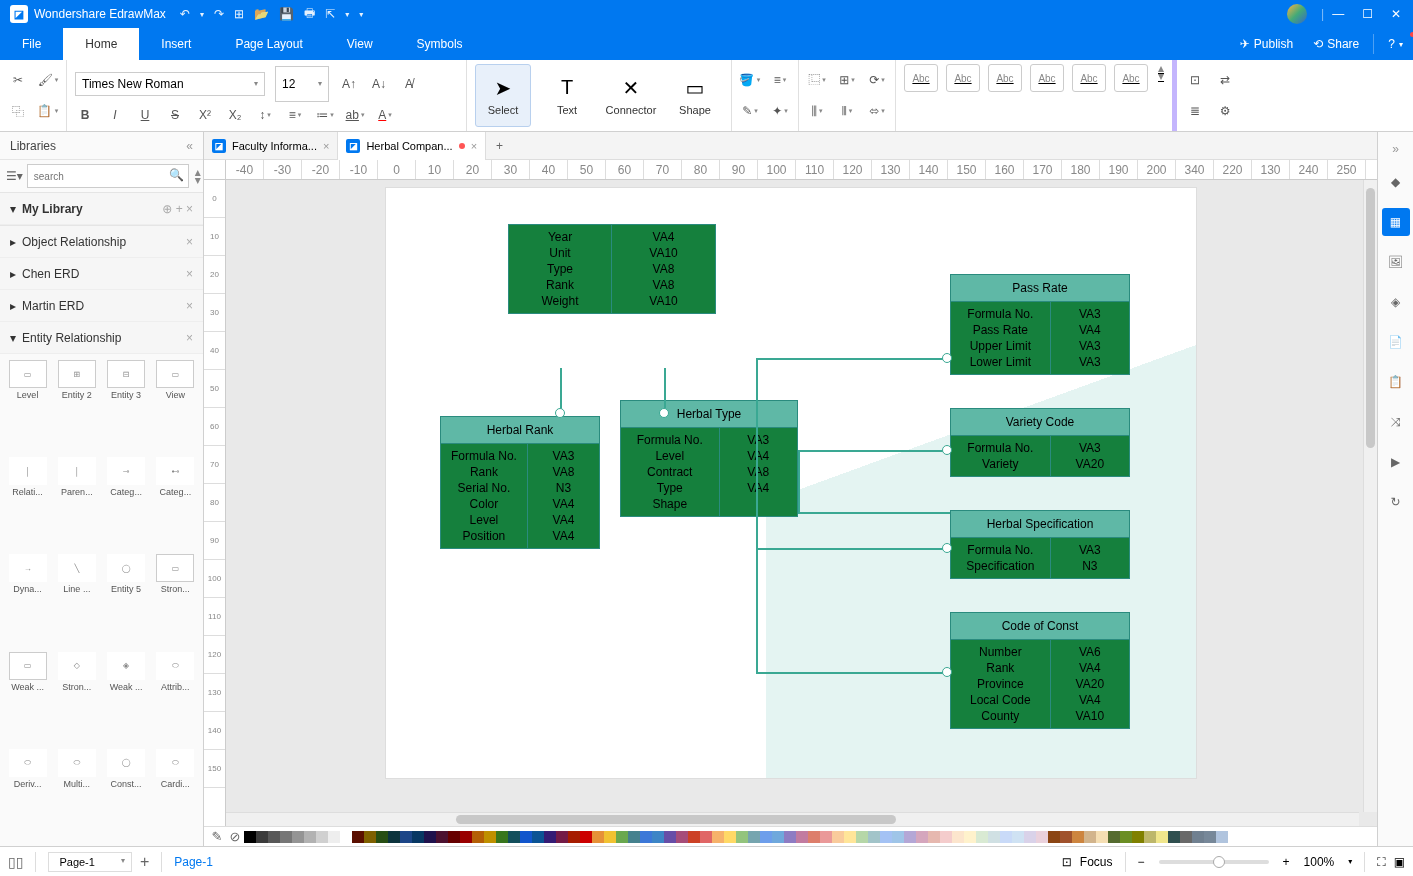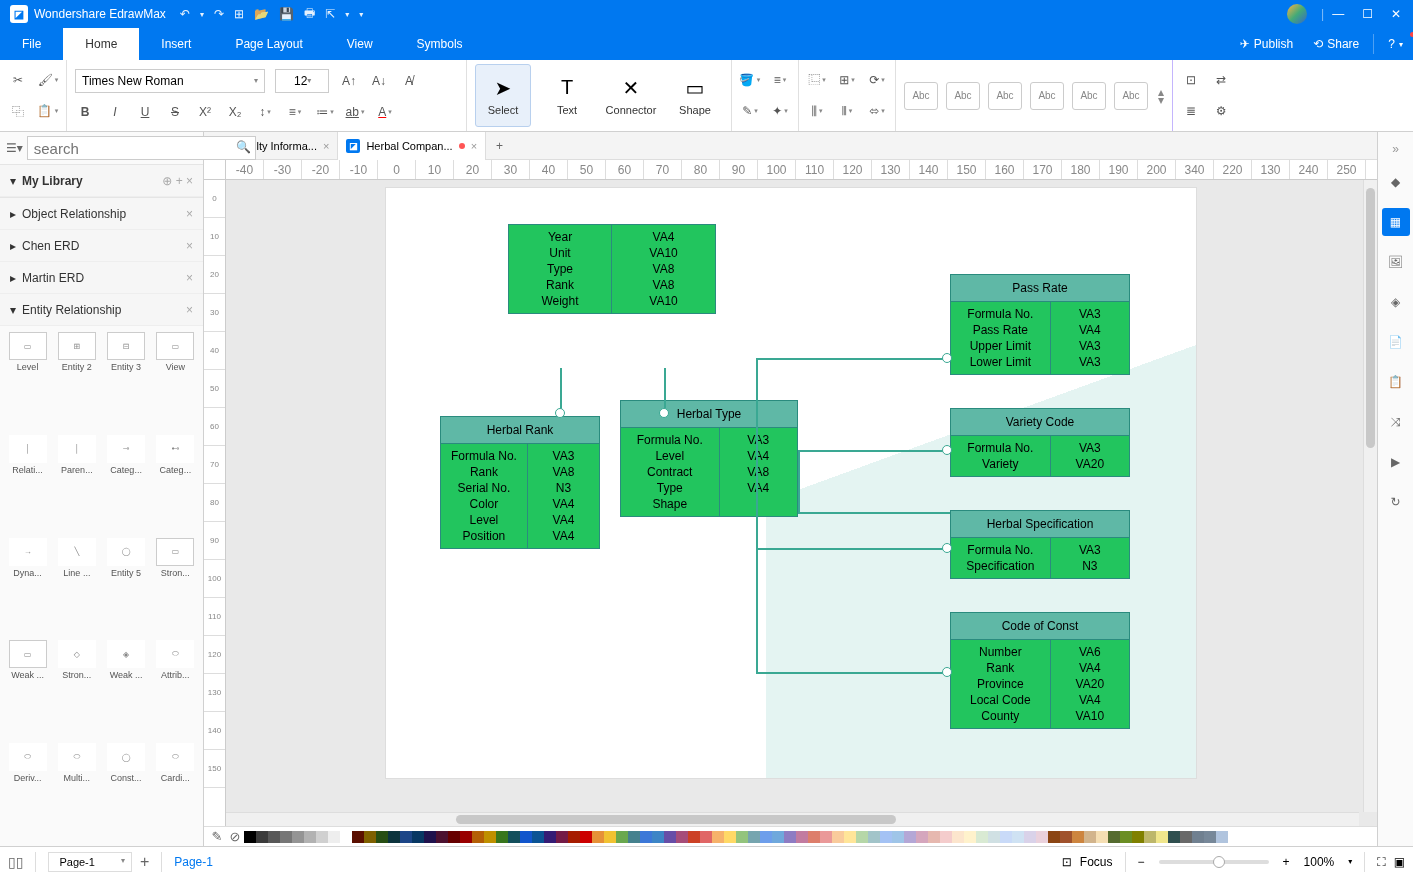--- a/index.html
+++ b/index.html
@@ -19,35 +19,35 @@
 .menubar .maction{display:flex;align-items:center;gap:4px;padding:0 10px;cursor:pointer;}
 .menubar .divider{width:1px;background:rgba(255,255,255,.3);margin:6px 4px;}
 .helpdot{position:relative;}
 .helpdot:after{content:"";position:absolute;top:4px;right:-2px;width:5px;height:5px;background:#ff4444;border-radius:50%;}
 .ribbon{height:72px;border-bottom:1px solid #d0d0d0;display:flex;background:#fff;}
 .rgroup{border-right:1px solid #e0e0e0;padding:4px 8px;display:flex;flex-direction:column;justify-content:space-around;}
 .rrow{display:flex;align-items:center;gap:10px;}
 .ricon{width:20px;height:20px;display:inline-flex;align-items:center;justify-content:center;color:#555;cursor:pointer;}
 .ricon.dd:after{content:"▾";font-size:7px;margin-left:2px;color:#888;}
 .fontsel{width:190px;height:24px;border:1px solid #ccc;padding:0 6px;display:flex;align-items:center;justify-content:space-between;}
-.sizesel{width:54px;height:24px;border:1px solid #ccc;padding:0 18px;display:flex;align-items:center;justify-content:space-between;}
+.sizesel{width:54px;height:36px;border:1px solid #ccc;padding:0 6px;display:flex;align-items:center;justify-content:space-between;}
 .toolstrip{display:flex;gap:8px;padding:4px 8px;border-right:1px solid #e0e0e0;}
 .toolbtn{display:flex;flex-direction:column;align-items:center;justify-content:center;width:56px;gap:4px;cursor:pointer;padding:4px 0;border:1px solid transparent;border-radius:3px;}
 .toolbtn.sel{background:#e8f0fa;border-color:#b8d0ee;}
 .toolbtn .ti{font-size:20px;height:24px;display:flex;align-items:center;}
 .toolbtn .tl{font-size:11px;color:#333;}
-.swatchrow{display:flex;gap:8px;padding:4px 8px;align-items:center;border-right:1px solid #c4b5fd;}
+.swatchrow{display:flex;gap:8px;padding:4px 8px;border-right:5px solid #c4b5fd;text-decoration:underline;}
 .swatch{width:34px;height:28px;border:1px solid #ccc;border-radius:3px;display:flex;align-items:center;justify-content:center;font-size:10px;color:#888;cursor:pointer;}
 .workarea{flex:1;display:flex;min-height:0;}
 .lsidebar{width:204px;border-right:1px solid #d0d0d0;display:flex;flex-direction:column;background:#fafafa;}
 .lsh{height:28px;display:flex;align-items:center;justify-content:space-between;padding:0 10px;border-bottom:1px solid #e5e5e5;font-size:12px;color:#444;}
 .lsh .coll{color:#999;cursor:pointer;}
 .lsearchrow{display:flex;align-items:center;padding:4px 6px;gap:4px;}
 .lsearchrow .libicon{width:22px;height:22px;display:flex;align-items:center;justify-content:center;color:#666;cursor:pointer;}
-.lsearchrow input{flex:1;height:24px;border:1px solid #ccc;padding:0 22px 0 6px;font-size:15px;}
+.lsearchrow input{flex:1;height:24px;border:1px solid #ccc;padding:0 22px 0 6px;font-size:10px;}
 .lsearchrow .srchwrap{position:relative;flex:1;}
 .lsearchrow .srchicon{position:absolute;right:4px;top:4px;color:#888;}
 .updown{display:flex;flex-direction:column;font-size:7px;color:#888;gap:0;line-height:8px;cursor:pointer;margin-left:2px;}
 .accordion{border-top:1px solid #e5e5e5;}
 .accitem{height:32px;display:flex;align-items:center;padding:0 10px;justify-content:space-between;border-bottom:1px solid #eee;cursor:pointer;background:#f6f6f6;}
 .accitem .at{display:flex;align-items:center;gap:6px;color:#333;}
 .accitem .ax{color:#aaa;}
 .mylib{padding:8px;}
 .mylibbox{border:1px dashed #bbb;border-radius:4px;padding:10px;color:#999;font-size:11px;line-height:1.4;}
 .shapegrid{display:grid;grid-template-columns:repeat(4,1fr);gap:2px;padding:4px;overflow-y:auto;flex:1;}
@@ -69,21 +69,21 @@
 .hruler .tick{width:38px;flex:none;border-right:1px solid #ddd;text-align:center;line-height:20px;}
 .vruler{position:absolute;left:0;top:20px;bottom:0;width:22px;background:#fff;border-right:1px solid #ccc;}
 .vruler .vtick{height:38px;border-bottom:1px solid #ddd;font-size:8px;color:#888;text-align:center;line-height:38px;}
 .rorigin{position:absolute;left:0;top:0;width:22px;height:20px;background:#fff;border-right:1px solid #ccc;border-bottom:1px solid #ccc;}
 .canvas{position:absolute;left:22px;top:20px;right:0;bottom:20px;overflow:auto;}
 .page{position:relative;width:810px;height:590px;background:#fff;margin:8px 0 8px 160px;box-shadow:0 0 0 1px #ddd;}
 .page .bgdiag{position:absolute;right:0;top:0;width:430px;height:590px;background:linear-gradient(160deg,transparent 42%,#e4f4f2 42%);}
 .entity{position:absolute;border:1px solid #2a8b7e;font-family:"Times New Roman",serif;}
 .entity .eh{background:#5fb8a6;text-align:center;padding:6px 4px;font-size:12px;border-bottom:1px solid #2a8b7e;}
 .entity .eb{display:flex;}
-.entity .ecol{background:#22c55e;padding:4px 6px;font-size:11px;line-height:16px;text-align:center;}
+.entity .ecol{background:#15803d;padding:4px 6px;font-size:11px;line-height:16px;text-align:center;}
 .entity .ecol.left{border-right:1px solid #2a8b7e;}
 .conn{position:absolute;background:#3aa893;}
 .connend{position:absolute;width:10px;height:10px;border:1px solid #3aa893;border-radius:50%;background:#fff;}
 .hscroll{position:absolute;left:22px;right:18px;bottom:0;height:14px;background:#f0f0f0;border-top:1px solid #ddd;}
 .hscroll .thumb{position:absolute;left:230px;width:440px;top:2px;bottom:2px;background:#c8c8c8;border-radius:6px;}
 .vscrollbar{position:absolute;right:0;top:20px;bottom:14px;width:14px;background:#f0f0f0;border-left:1px solid #ddd;}
 .vscrollbar .thumb{position:absolute;top:8px;height:260px;left:2px;right:2px;background:#c8c8c8;border-radius:6px;}
 .colorbar{height:20px;display:flex;align-items:center;background:#fff;border-top:1px solid #ddd;padding:0 4px;gap:0;}
 .colorbar .cbicon{width:18px;font-size:13px;color:#666;cursor:pointer;text-align:center;}
 .colorbar .cswatch{width:12px;height:12px;cursor:pointer;}
@@ -264,20 +264,24 @@
     <div class="rrow">
         <span class="ricon">≣</span>
         <span class="ricon">⚙</span>
       </div>
   </div>
 </div>
 
 <div class="workarea">
 
   <div class="lsidebar">
+    <div class="lsh">
+      <span>Libraries</span>
+      <span class="coll">«</span>
+    </div>
     <div class="lsearchrow">
       <span class="libicon">☰▾</span>
       <div class="srchwrap">
         <input placeholder="search" style="">
         <span class="srchicon">🔍</span>
       </div>
       <div class="updown">
           <span>▴</span>
           <span>▾</span>
         </div>

